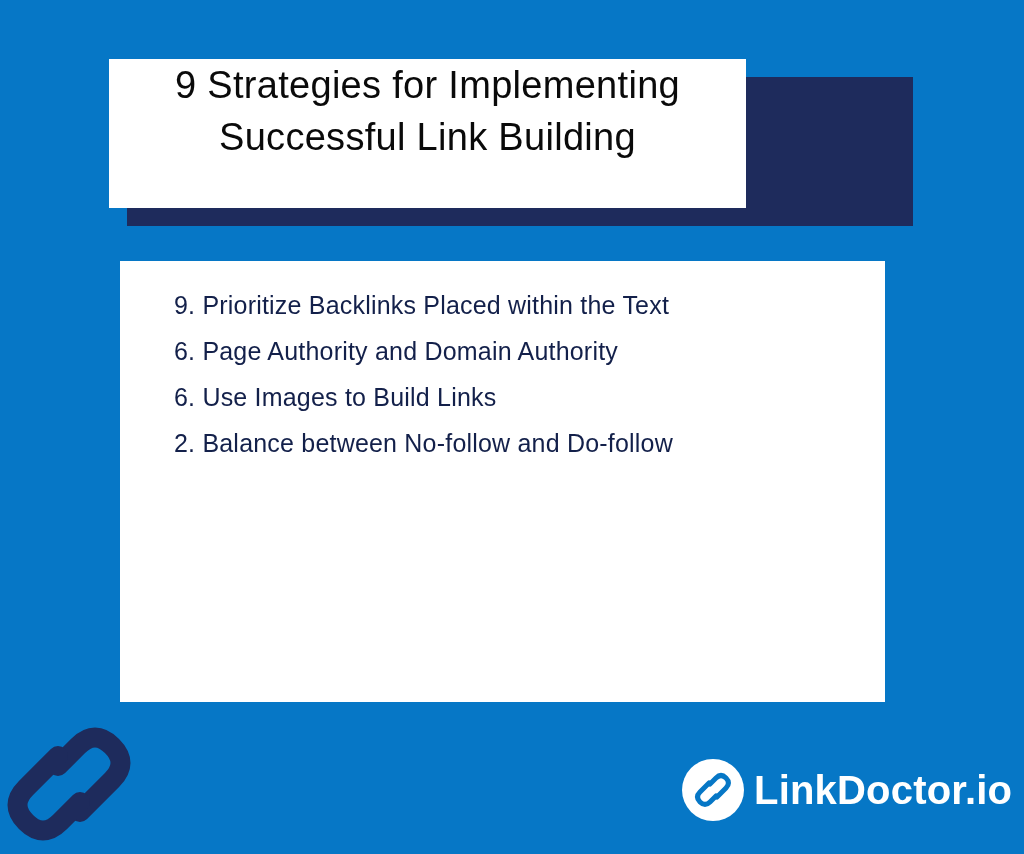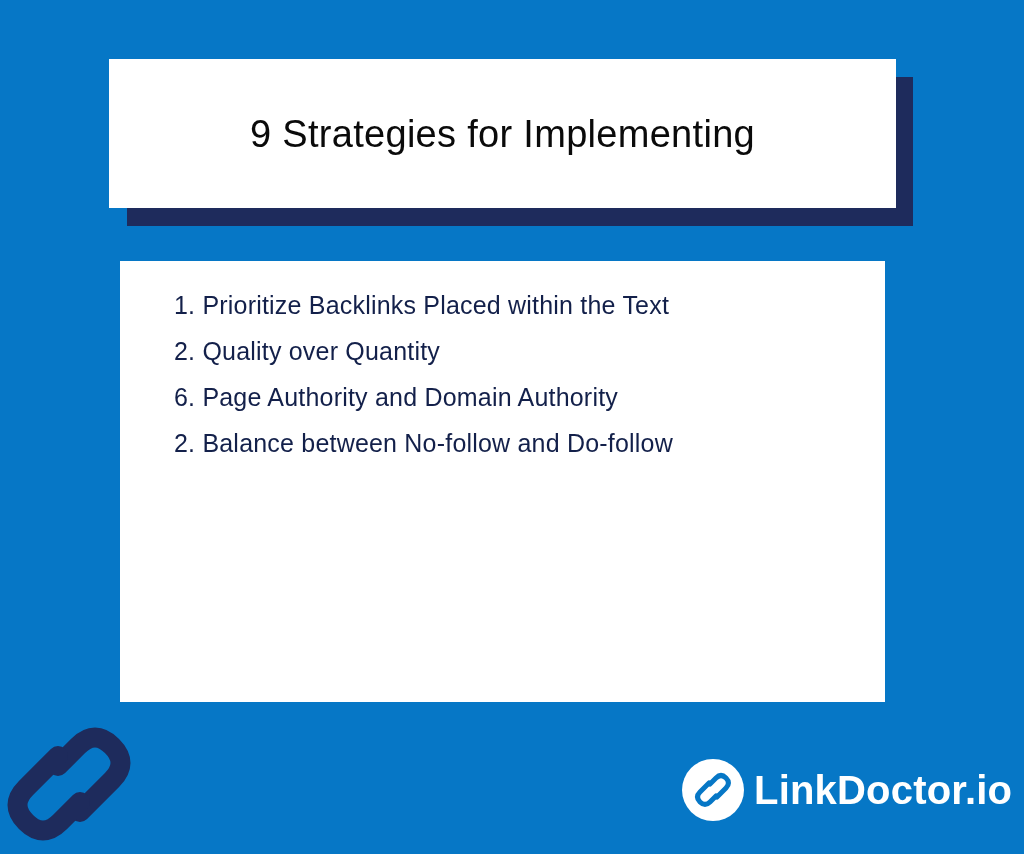--- a/index.html
+++ b/index.html
@@ -7,23 +7,23 @@
       width: 1024px; height: 854px; overflow: hidden;
       background: #0677c6;
       position: relative;
       font-family: "Liberation Sans", "DejaVu Sans", sans-serif;
     }
     .title-shadow {
       position: absolute; left: 127px; top: 77px; width: 786px; height: 149px;
       background: #1e2b5c;
     }
     .title-box {
-      position: absolute; left: 109px; top: 59px; width: 787px; height: 149px;
+      position: absolute; left: 109px; top: 59px; width: 637px; height: 149px;
       background: #ffffff;
-      display: flex; flex-direction: column; align-items: center; justify-content: center;
+      display: flex; flex-direction: column; align-items: center; 
     }
     .title-line {
       font-size: 38px; line-height: 52px; color: #0a0a0a; font-weight: 400;
       letter-spacing: 0.3px;
     }
     .list-box {
       position: absolute; left: 120px; top: 261px; width: 765px; height: 441px;
       background: #ffffff;
     }
     .list {
@@ -48,27 +48,28 @@
       margin-left: 10px; color: #ffffff; font-size: 40px; font-weight: 700;
       letter-spacing: 0.2px;
     }
   </style>
 </head>
 <body>
 
 <div class="title-shadow"></div>
 <div class="title-box">
   <div class="title-line">9 Strategies for Implementing</div>
+  <div class="title-line">Successful Link Building</div>
 </div>
 
 <div class="list-box">
   <ul class="list">
-    <li>1. Prioritize Backlinks Placed within the Text</li>
-    <li>2. Quality over Quantity</li>
+    <li>9. Prioritize Backlinks Placed within the Text</li>
     <li>6. Page Authority and Domain Authority</li>
+    <li>6. Use Images to Build Links</li>
     <li>2. Balance between No-follow and Do-follow</li>
   </ul>
 </div>
 
 <div class="chain-icon">
   <svg width="140" height="136" viewBox="0 0 140 136">
     <g fill="none" stroke="#1e2b5c" stroke-width="20" stroke-linecap="round" stroke-linejoin="round">
       <path d="M 58 48 L 78 28 Q 95 11 112 28 Q 129 45 112 62 L 80 94"></path>
       <path d="M 80 84 L 60 104 Q 43 121 26 104 Q 9 87 26 70 L 58 38"></path>
     </g>

